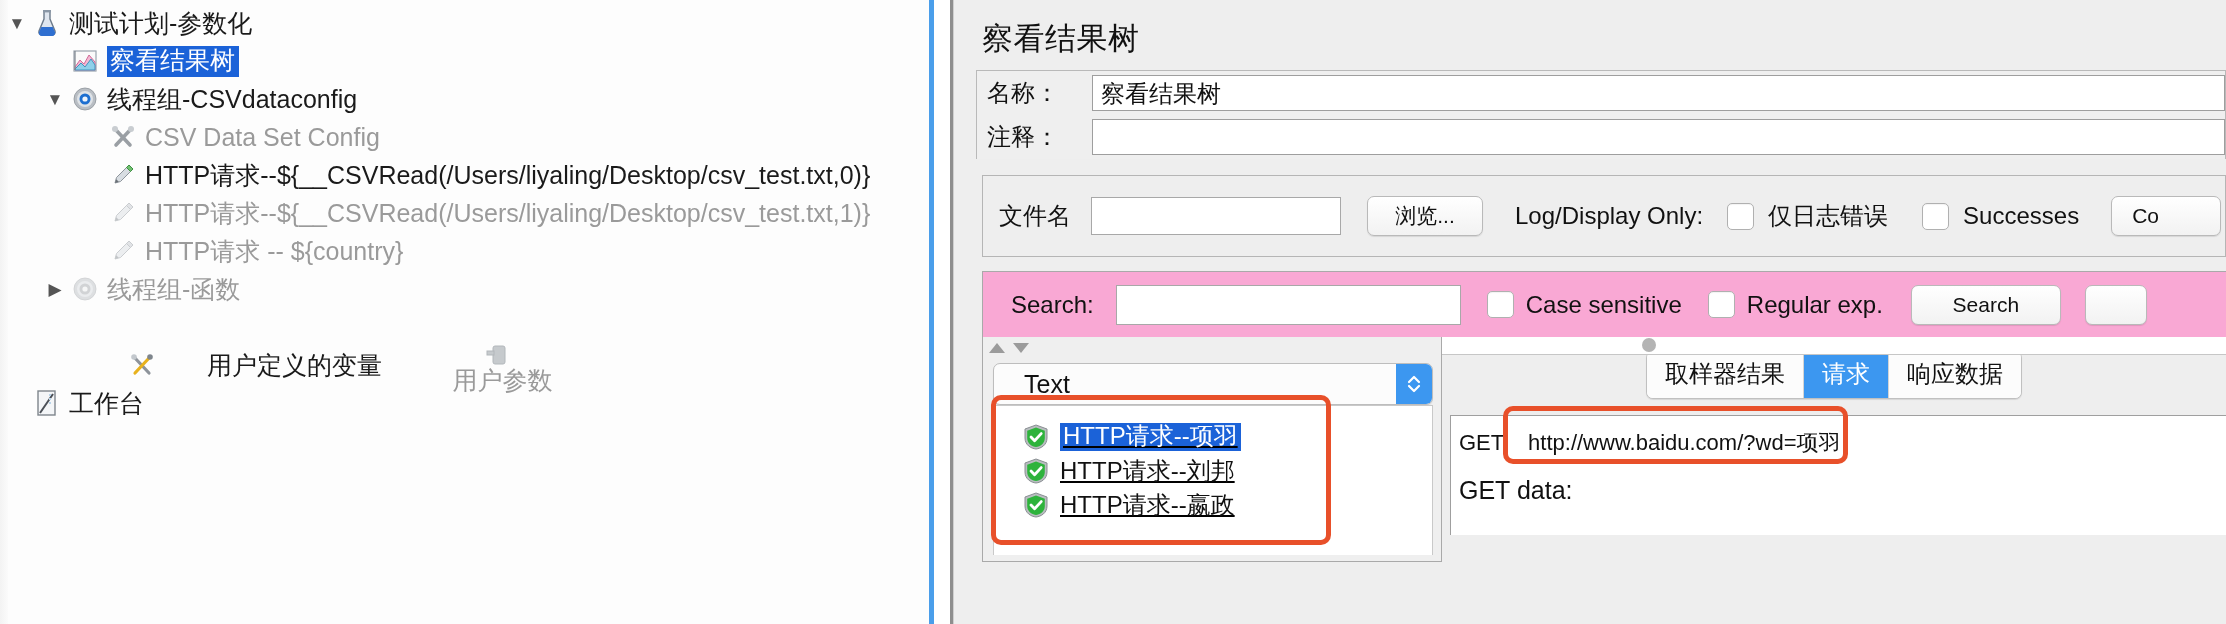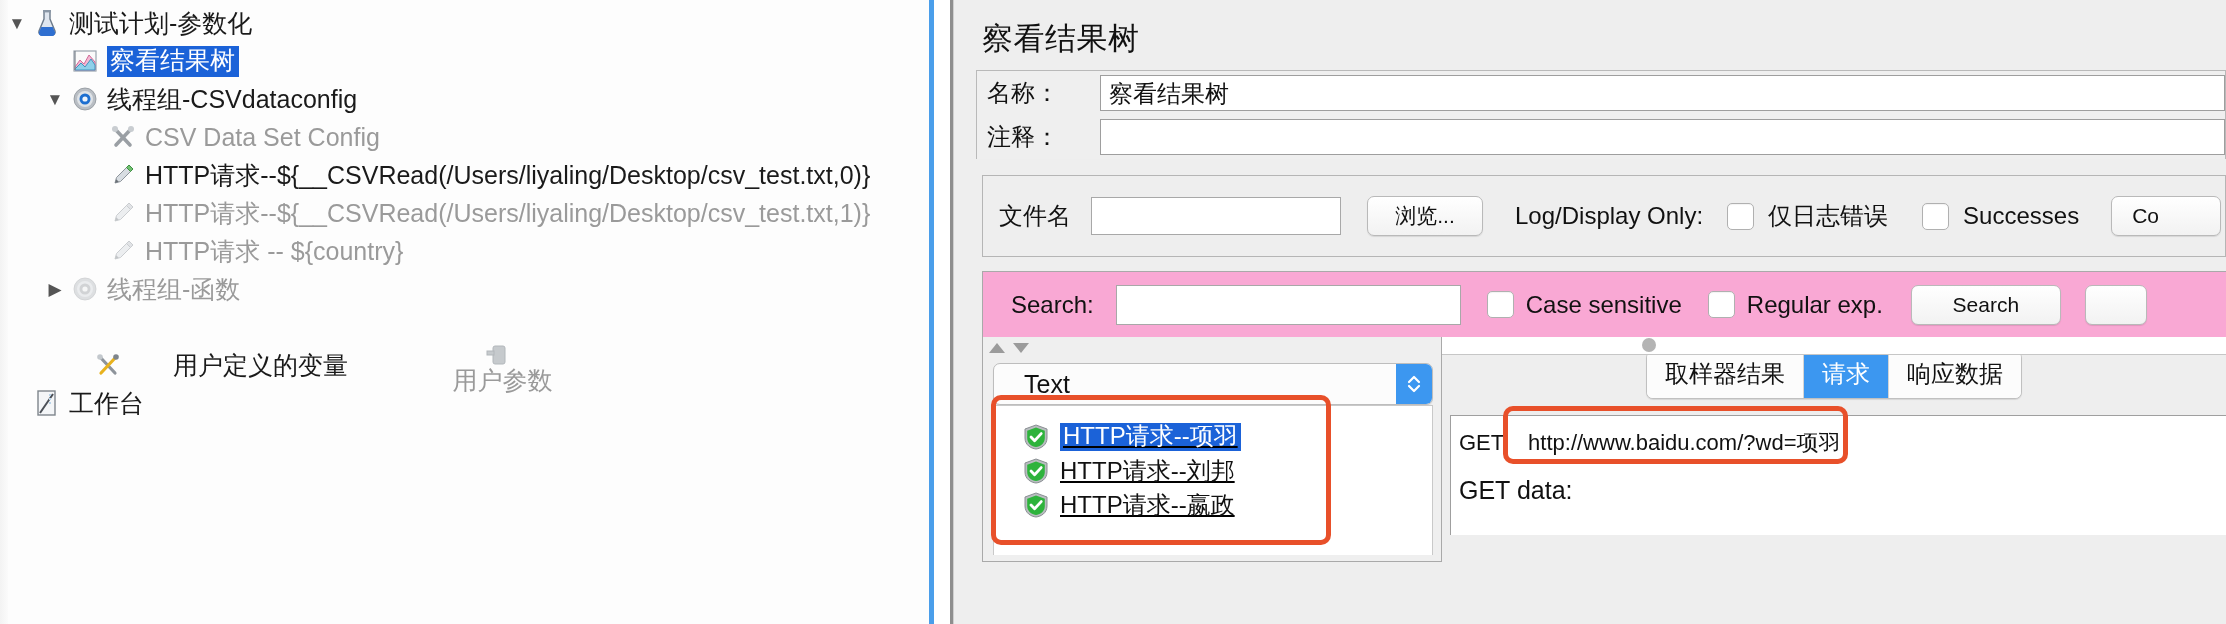--- a/index.html
+++ b/index.html
@@ -57,21 +57,21 @@
   }
   .rp-inner { padding: 10px 0 0 22px; }
 
   .panel-title { font-size: 31px; color:#111; margin: 8px 0 10px 6px; letter-spacing:.5px; }
 
   .field-box {
     border:1px solid #b9b9b9; border-bottom:none;
     background:#efefef;
     margin-right:0;
   }
-  .field-row { display:flex; align-items:center; height:44px; padding-left:10px;gap:8px; }
+  .field-row { display:flex; align-items:center; height:44px; padding-left:10px; }
   .field-label { font-size:24px; color:#111; width:105px; flex:0 0 105px; }
   .field-input {
     flex:1 1 auto; height:36px; background:#fff; border:1px solid #9e9e9e;
     font-size:24px; color:#111; padding:2px 8px; line-height:32px;
     white-space:nowrap; overflow:hidden;
   }
 
   
   .groupbox {
     position:relative;
@@ -285,21 +285,21 @@
         <div class="tree-row dim" style="padding-left: 76px; flex-direction: column;">
           <span class="twisty spacer">·</span>
           <span class="ticon">
             <svg class="ic" width="26" height="26" viewBox="0 0 26 26" style="opacity:0.75">
         <rect x="8" y="4" width="12" height="18" rx="2" fill="#b4b9bd" stroke="#9aa0a5" stroke-width="1"></rect>
         <rect x="2" y="9" width="7" height="4" fill="#b4b9bd" stroke="#9aa0a5" stroke-width="1"></rect>
             </svg>
           </span>
           <span class="tlabel">用户参数</span>
         </div>
-        <div class="tree-row" style="padding-left: 18px; gap: 43px;">
+        <div class="tree-row" style="padding-left: 52px; gap: 43px;">
           <span class="twisty spacer">·</span>
           <span class="ticon">
             <svg class="ic" width="26" height="26" viewBox="0 0 26 26">
         <g stroke="#8e949b" stroke-width="3.2" stroke-linecap="round">
                 <line x1="5" y1="5" x2="20" y2="21"></line>
               </g>
         <g stroke="#e8b21e" stroke-width="3.2" stroke-linecap="round">
                 <line x1="21" y1="5" x2="6" y2="21"></line>
               </g>
         <circle cx="5" cy="5" r="2.8" fill="#c3c8cd"></circle>

